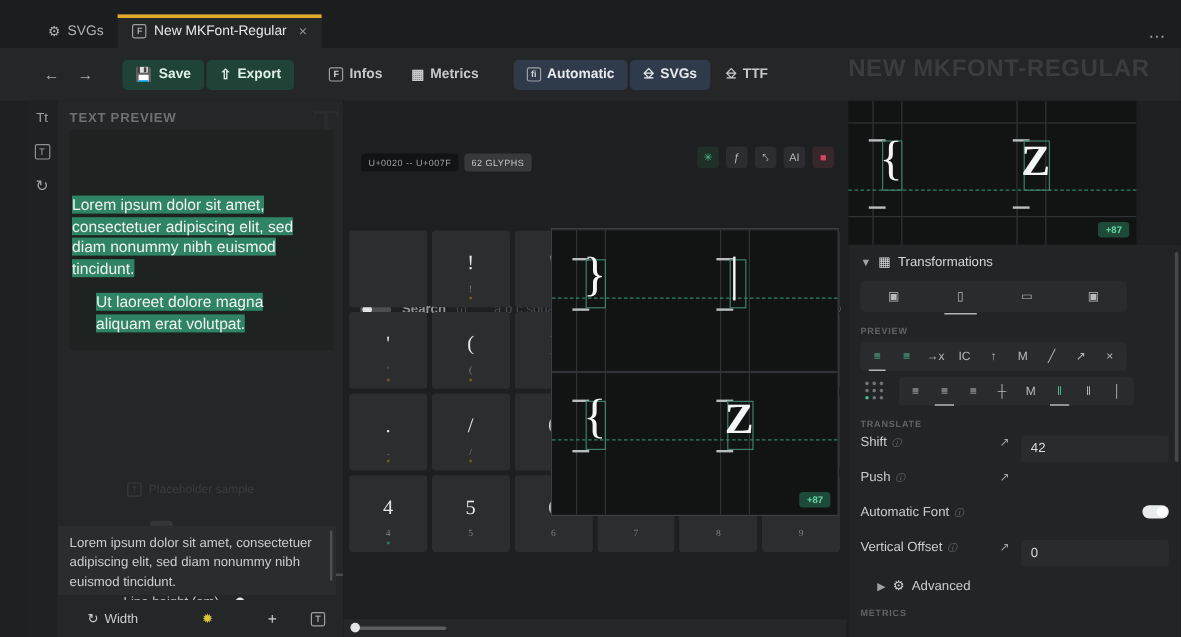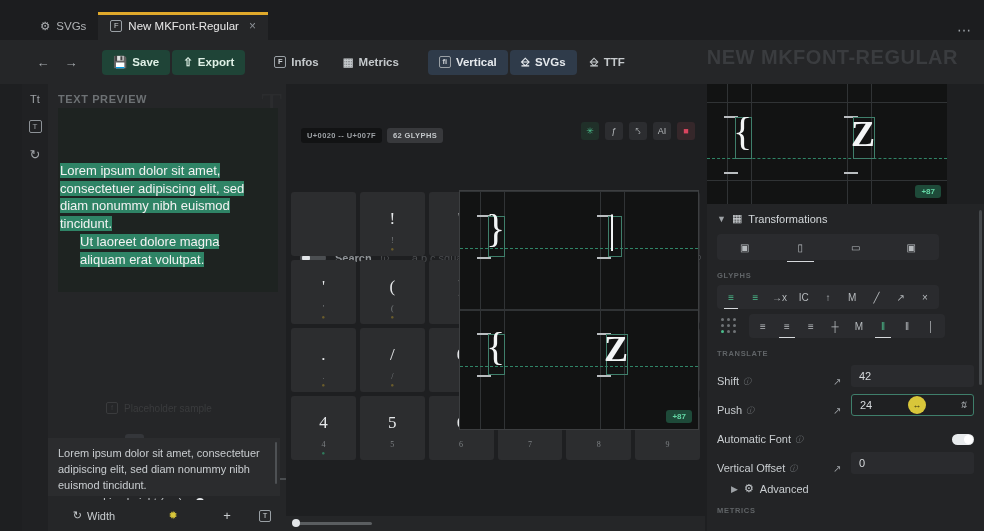--- a/index.html
+++ b/index.html
@@ -84,21 +84,21 @@
   #preview-canvas{
     position:absolute; left:10px; top:24px; width:220px; height:184px;
     background:#1e2321;
   }
   #preview-text{
     position:absolute; left:12px; top:78px; width:200px;
     font-size:13px; line-height:1.35; color:#f2f2f2;
   }
   #preview-text span{ background:#2f8466; box-decoration-break:clone;
      -webkit-box-decoration-break:clone; }
-  #preview-text p+p{ margin-top:1px;padding-left:20px; }
+  #preview-text p+p{ margin-top:11px;padding-left:20px; }
   #ghostrow{
     position:absolute; left:58px; top:318px; font-size:10px;
     color:#3a3b3d; display:flex; gap:6px; align-items:center;
   }
   #alignrow{
     position:absolute; left:55px; top:350px; width:225px;
     display:flex; align-items:center; gap:3px;
   }
   .abtn{ width:19px;height:19px;display:flex;align-items:center;
     justify-content:center; color:#b6babd; font-size:11px; border-radius:3px;}
@@ -128,21 +128,21 @@
   .bbtn{ display:flex;align-items:center;justify-content:center;gap:5px;
     height:22px; font-size:11px; color:#c9cdd0; }
   
   #center{
     position:absolute; left:286px; top:84px; width:419px; height:447px;
     background:#1e1f21;
   }
   #basic-title{ position:absolute; left:15px; top:12px; font-size:18px;
     font-weight:bold; letter-spacing:.3px; color:#e9ebec; }
   #badges{ position:absolute; left:15px; top:44px; display:flex; gap:5px; }
-  .badge{ font-size:7.5px; font-weight:bold; letter-spacing:.4px;
+  .badge{ font-size:7.5px; font-weight:normal; letter-spacing:.4px;
     padding:3px 6px; border-radius:3px; background:#121314; color:#9ea2a6; }
   .badge.b2{ background:#38393c; color:#c3c7ca; }
   #hdricons{ position:absolute; right:10px; top:38px; display:flex; gap:6px; }
   .hicon{ width:18px;height:18px; border-radius:3px; background:#2c2d30;
     display:flex;align-items:center;justify-content:center; font-size:9px;
     color:#b6babd; }
   .hicon.g{ background:#203029; color:#4bbd8c; }
   .hicon.r{ background:#35272a; color:#d9455f; }
   #searchrow{ position:absolute; left:14px; top:168px; width:400px;
     display:flex; align-items:center; gap:9px; font-size:11px; }
@@ -220,21 +220,21 @@
   .sic.ul:after{ content:""; position:absolute; left:4px;right:4px;bottom:-2px;
     height:1.5px; background:#d6d9dc; }
   #anchorrow{ display:flex; align-items:center; gap:8px; margin-top:5px; }
   #dotpad{ width:24px;height:20px; display:grid;
     grid-template-columns:repeat(3,1fr); grid-template-rows:repeat(3,1fr);
     gap:2px; padding:2px 4px; }
   #dotpad i{ width:3px;height:3px;border-radius:50%; background:#6f7376;}
   #dotpad i.on{ background:#4bbd8c; }
   #aligns{ display:flex; align-items:center; background:#2a2b2e;
     border-radius:4px; height:24px; padding:0 2px; }
-  .row{ display:flex; align-items:flex-end; height:24px; margin-top:5px;
+  .row{ display:flex; align-items:flex-start; height:24px; margin-top:5px;
     font-size:11px; color:#c9cdd0; }
   .row .lab{ width:116px; display:flex; align-items:center; gap:4px; }
   .inf{ color:#6a6e71; font-size:8px; }
   .linkic{ width:18px; color:#9ea2a6; font-size:10px; }
   .field{ flex:1; height:22px; background:#2a2b2e; border-radius:3px;
     display:flex; align-items:center; padding:0 8px; color:#d6d9dc;
     font-size:11px; position:relative; }
   .field.focus{ border:1px solid #3f7f6b; background:#1f2022; }
   #drag-dot{ position:absolute; left:56px; top:1px; width:18px;height:18px;
     border-radius:50%; background:#d8c63a; display:flex; align-items:center;
@@ -282,21 +282,21 @@
     <span class="boxicon">F</span>
     <span>Infos</span>
   </div>
   <div class="tbtn plain">
     <span>▦</span>
     <span>Metrics</span>
   </div>
   <div class="tbsep"></div>
   <div class="tbtn sel">
     <span class="boxicon">fi</span>
-    <span>Vertical</span>
+    <span>Automatic</span>
   </div>
   <div class="tbtn sel">
     <span>⎒</span>
     <span>SVGs</span>
   </div>
   <div class="tbtn plain">
     <span>⎒</span>
     <span>TTF</span>
   </div>
 </div>
@@ -590,21 +590,21 @@
     <span>Transformations</span>
   </div>
 
   <div id="tabs4">
     <div class="t4">▣</div>
     <div class="t4 on">▯</div>
     <div class="t4">▭</div>
     <div class="t4">▣</div>
   </div>
 
-  <div class="sect">GLYPHS</div>
+  <div class="sect">PREVIEW</div>
   <div id="scaling">
       <div class="sic gr ul">≡</div>
       <div class="sic gr">≡</div>
       <div class="sic ">→x</div>
       <div class="sic ">IC</div>
       <div class="sic ">↑</div>
       <div class="sic ">M</div>
       <div class="sic ">╱</div>
       <div class="sic ">↗</div>
       <div class="sic ">×</div>
@@ -646,25 +646,20 @@
       <span>42</span>
     </span>
   </div>
 
   <div class="row">
     <span class="lab">
       <span>Push</span>
       <i class="inf">ⓘ</i>
     </span>
     <span class="linkic">↗</span>
-    <span class="field focus">
-      <span>24</span>
-      <i id="drag-dot">↔</i>
-      <i class="spin">⇅</i>
-    </span>
   </div>
 
   <div class="row">
     <span class="lab" style="width:auto">
       <span>Automatic Font</span>
       <i class="inf">ⓘ</i>
     </span>
     <span class="sw">
         <i></i>
       </span>

